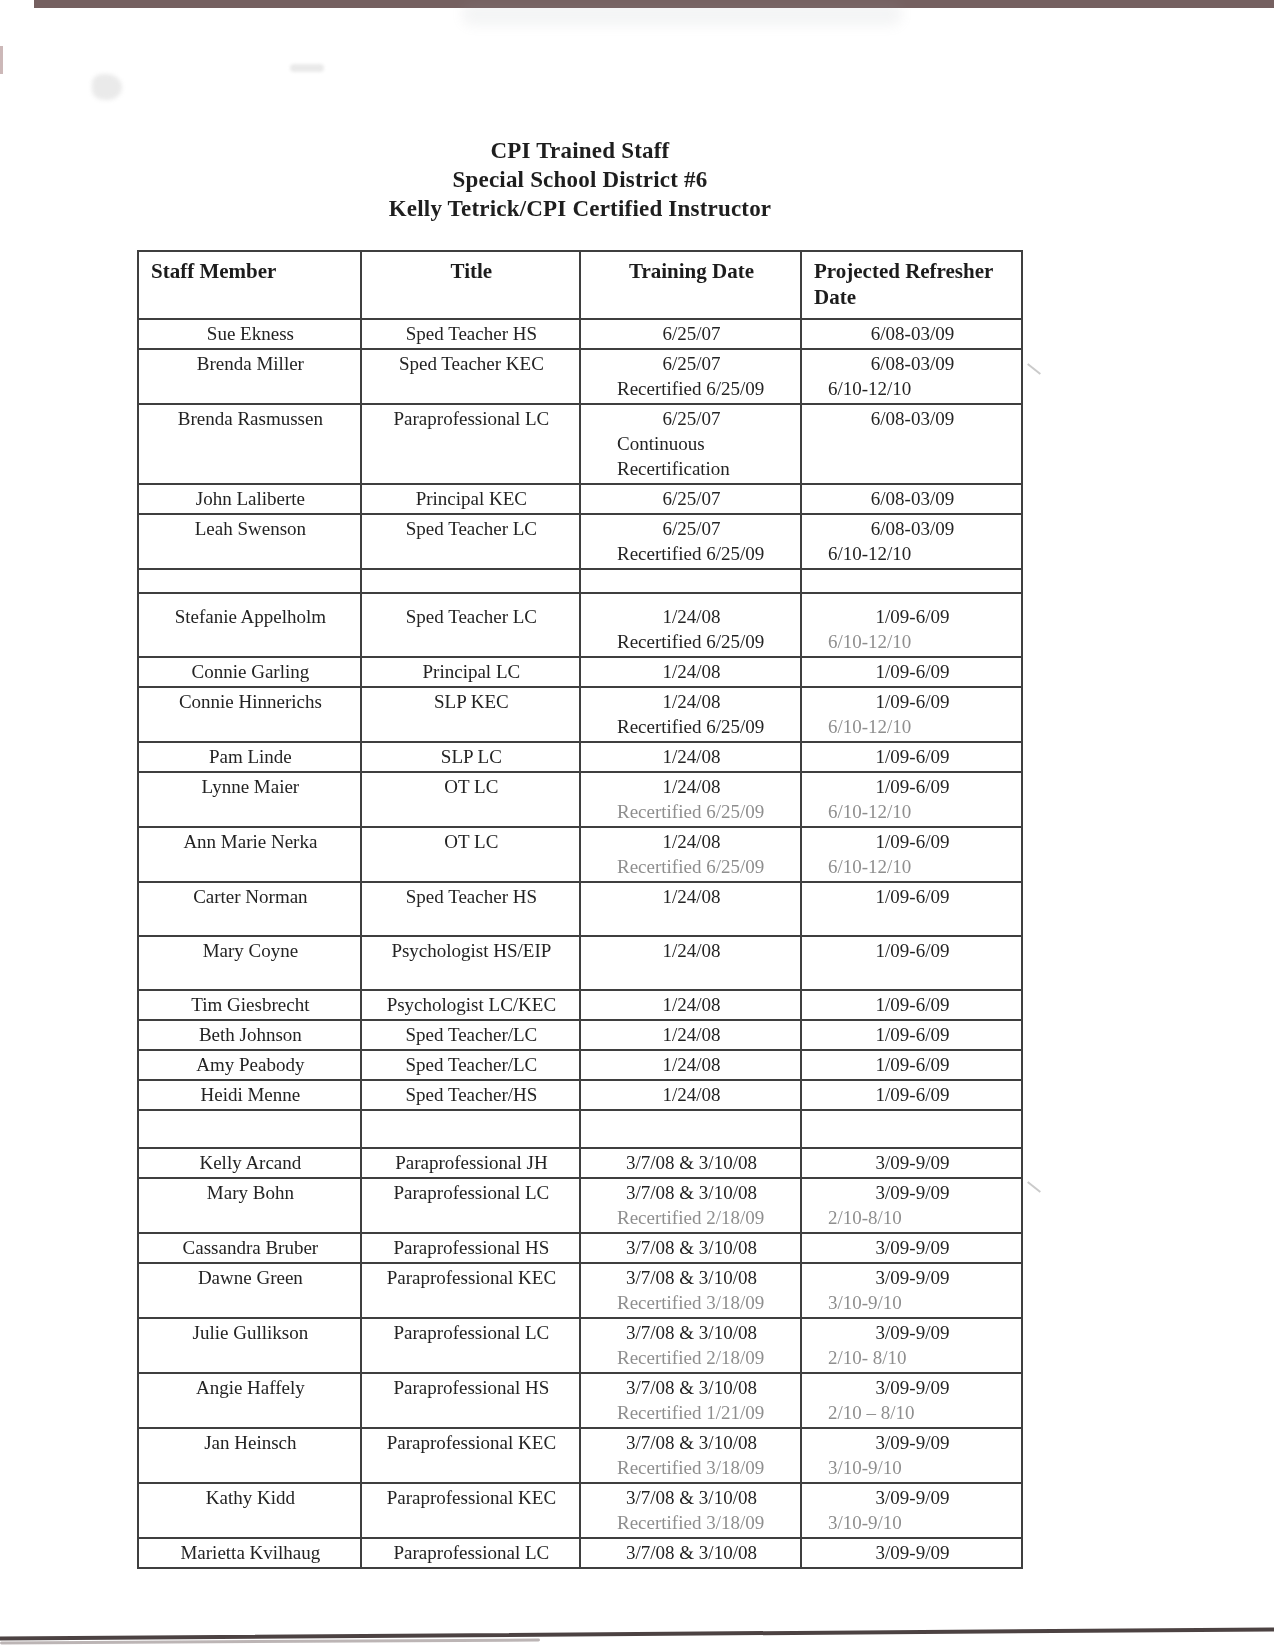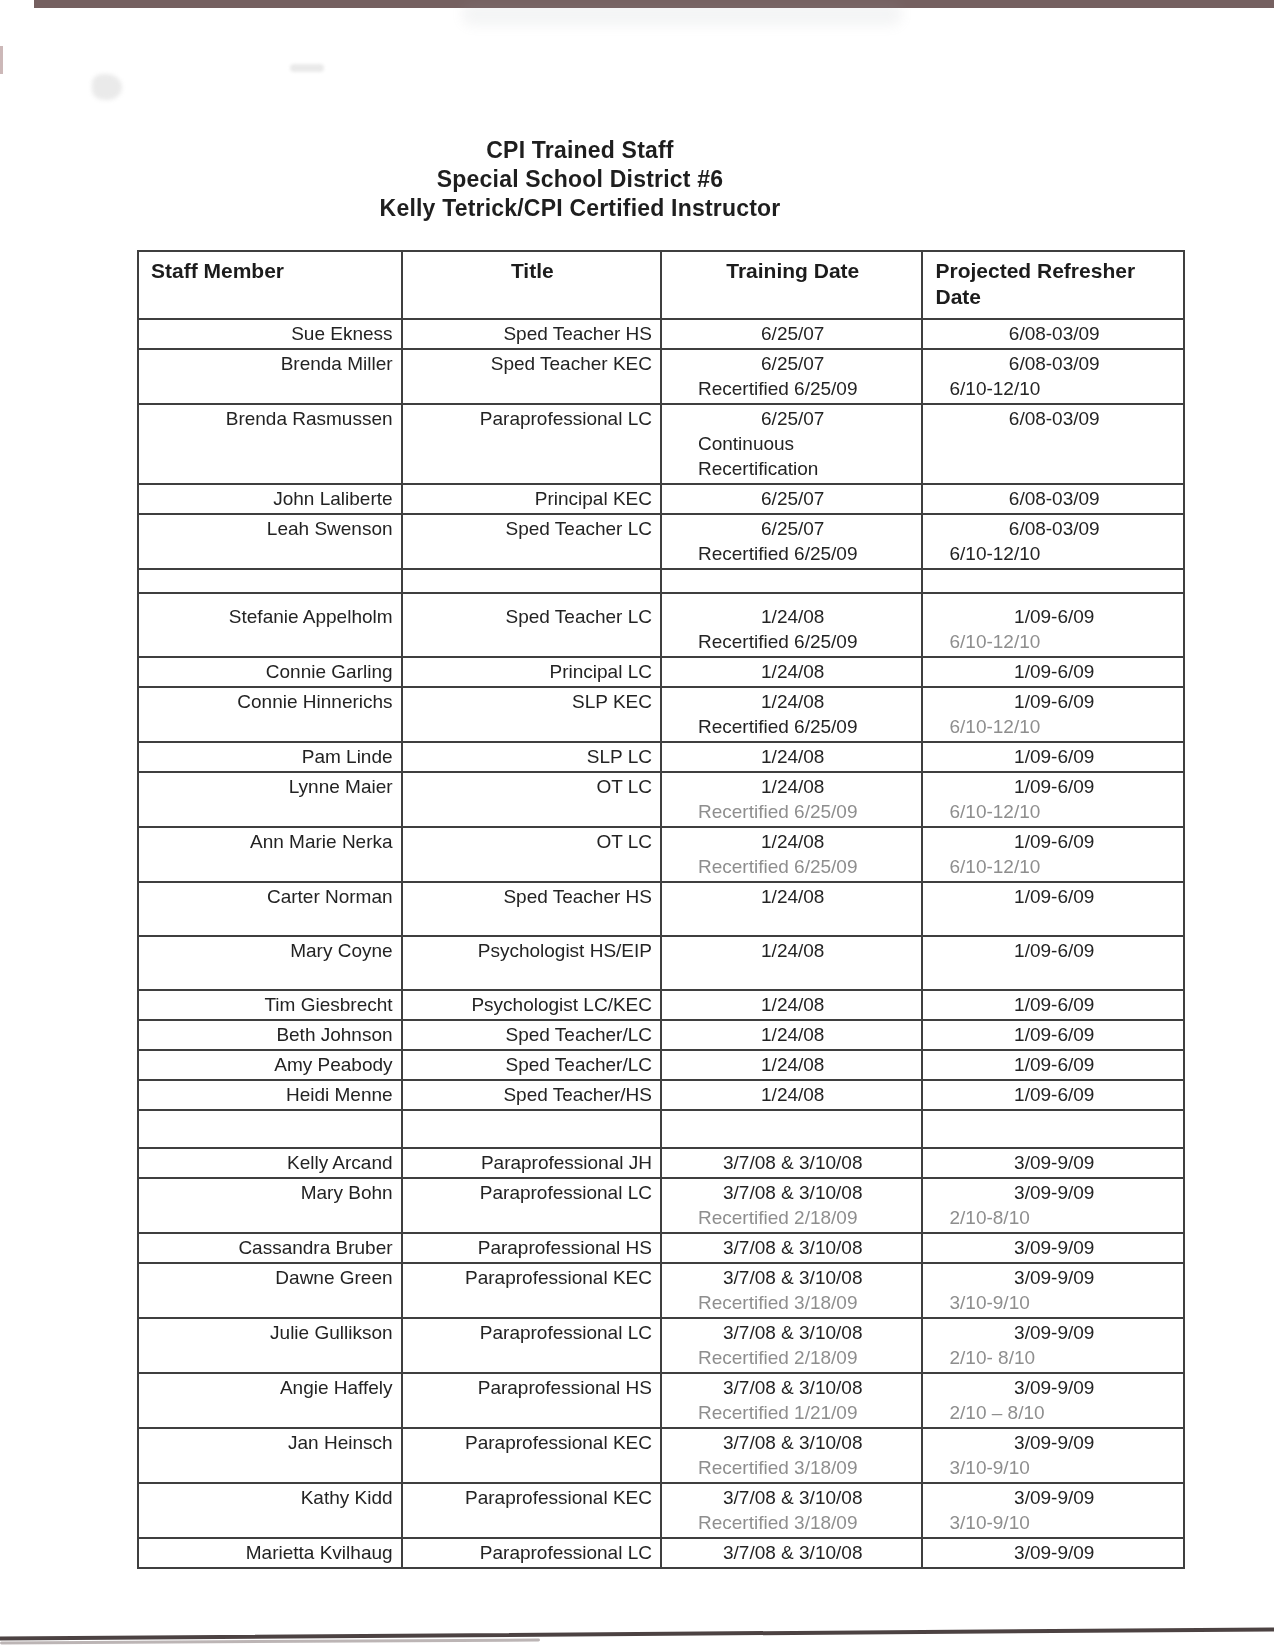--- a/index.html
+++ b/index.html
@@ -8,21 +8,21 @@
     --border:#3f3f3f;
     --scan-mark:#533838;
   }
   html,body{margin:0;padding:0;}
   body{
     width:1274px;height:1650px;position:relative;overflow:hidden;
     background:#ffffff;
     font-family:"Liberation Sans","DejaVu Sans",sans-serif;
     color:var(--text);
   }
-  .page{position:absolute;inset:0;}
+  .page{position:absolute;inset:0;font-family:Liberation Serif, serif;}
 
   
   .scan-bar-top{
     position:absolute;left:34px;top:0;width:1240px;height:8px;
     background:var(--scan-mark);opacity:.8;
   }
   .scan-smudge-top{
     position:absolute;left:462px;top:2px;width:440px;height:24px;
     background:#9aa0a6;opacity:.10;filter:blur(6px);border-radius:10px;
   }
@@ -54,42 +54,42 @@
 
   
   .title-block{
     position:absolute;left:137px;top:136px;width:886px;
     text-align:center;font-weight:bold;font-size:23px;line-height:29px;
     color:#1e1e1e;letter-spacing:.2px;
   }
 
   
   table.staff{
-    position:absolute;left:137px;top:250px;width:1048px;
+    position:absolute;left:137px;top:250px;width:886px;
     border-collapse:collapse;table-layout:fixed;
     background:#fff;
   }
   table.staff col.c1{width:25.2%}
   table.staff col.c2{width:24.8%}
   table.staff col.c3{width:25.0%}
   table.staff col.c4{width:25.0%}
   table.staff th,table.staff td{
     border:2px solid var(--border);
     vertical-align:top;overflow:hidden;
   }
   table.staff th{
     font-size:21px;font-weight:bold;color:#1c1c1c;
     padding:6px 10px 8px 12px;text-align:left;line-height:26px;
   }
   table.staff th.center{text-align:center;}
   tr.header-row{height:66px;}
   table.staff td{
     font-size:19px;line-height:25px;padding:1px 8px 2px 10px;color:var(--text);
   }
-  td.name,td.jtitle{text-align:right;}
+  td.name,td.jtitle{text-align:center;}
   td.dates{padding-left:4px;padding-right:4px;}
   .line{white-space:nowrap;}
   .line.main{text-align:center;}
   td.train .line.sub{text-align:left;padding-left:26px;}
   td.ref   .line.sub{text-align:left;padding-left:16px;}
   .faded{color:var(--faded-text);}
   tr.pad-top td{padding-top:10px;}
 </style>
 </head>
 <body>

